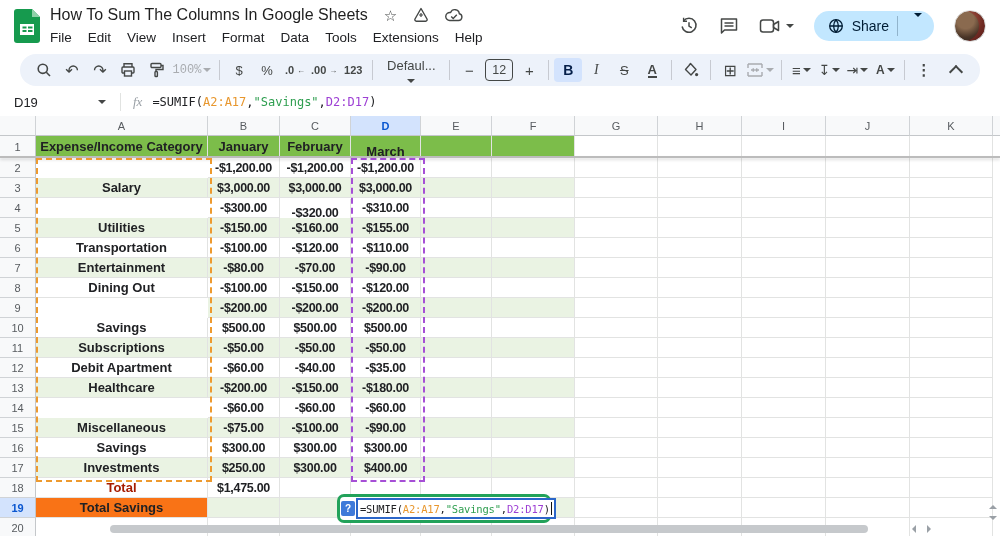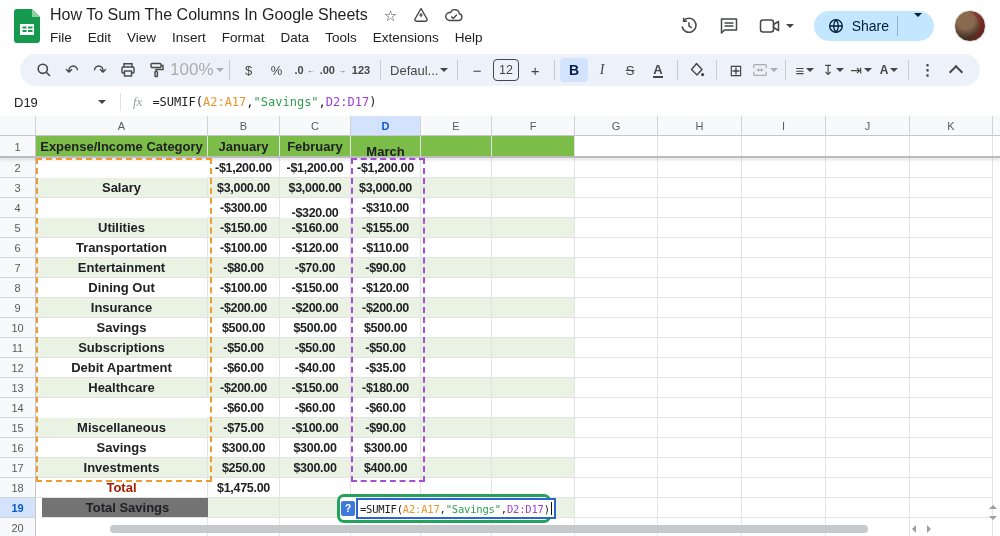--- a/index.html
+++ b/index.html
@@ -27,24 +27,24 @@
           border:1px solid #e0e0e0;box-shadow:inset -6px 0 0 rgba(160,30,30,.45);}
   .caret{width:0;height:0;border:4px solid transparent;border-top-color:#444746;margin-top:4px;}
   .caret.gray{border-top-color:#a9acb0;}
   
   .toolbar{position:absolute;left:20px;right:20px;top:54px;height:32px;background:#edf2fa;border-radius:16px;
            display:flex;align-items:center;padding:0 10px;color:#444746;}
   .t-item{min-width:24px;height:24px;display:flex;align-items:center;justify-content:center;
           border-radius:4px;font-size:13px;gap:2px;padding:0 2px;}
   .t-div{width:1px;height:20px;background:#c7cad1;margin:0 5px;flex:0 0 auto;}
   .t-gray{color:#a9acb0;}
-  .t-zoom{font-size:17px;min-width:40px;}
+  .t-zoom{font-size:12px;min-width:40px;font-family:Liberation Mono, monospace;}
   .t-num{font-size:11px;font-weight:700;}
   .t-sub{font-size:8px;margin-left:1px;}
-  .t-font{font-size:13px;min-width:58px;justify-content:space-between;padding:0 4px;}
+  .t-font{font-size:13px;min-width:58px;justify-content:space-between;padding:0 4px;flex-direction:column;}
   .t-sizebox{width:26px;height:20px;border:1px solid #444746;border-radius:4px;display:flex;
              align-items:center;justify-content:center;font-size:12.5px;}
   .t-bold{background:#d3e3fd;color:#041e49;font-weight:700;font-size:14px;}
   .t-italic{font-family:"Liberation Serif",serif;font-style:italic;font-size:14px;}
   .t-strike{text-decoration:line-through;font-size:13px;}
   .t-underA{font-weight:600;font-size:13px;line-height:1;border-bottom:2.5px solid #444746;}
   .t-borders{font-size:16px;}
   .t-more{font-size:15px;font-weight:700;letter-spacing:1px;}
   .t-spacer{flex:1;}
   .chev-up{width:8px;height:8px;border-left:2px solid #444746;border-top:2px solid #444746;
@@ -380,21 +380,20 @@
     <div class="cell num" style="left: 280px; top: 162px; width: 71px; height: 20px;">-$150.00</div>
     <div class="cell num" style="left: 351px; top: 162px; width: 70px; height: 20px;">-$120.00</div>
     <div class="cell" style="left: 421px; top: 162px; width: 71px; height: 20px;"></div>
     <div class="cell" style="left: 492px; top: 162px; width: 83px; height: 20px;"></div>
     <div class="cell" style="left: 575px; top: 162px; width: 83px; height: 20px;"></div>
     <div class="cell" style="left: 658px; top: 162px; width: 84px; height: 20px;"></div>
     <div class="cell" style="left: 742px; top: 162px; width: 84px; height: 20px;"></div>
     <div class="cell" style="left: 826px; top: 162px; width: 84px; height: 20px;"></div>
     <div class="cell" style="left: 910px; top: 162px; width: 83px; height: 20px;"></div>
     <div class="rowhdr" style="top: 182px; height: 20px;">9</div>
-    <div class="cell" style="left: 36px; top: 182px; width: 172px; height: 20px; background: rgb(234, 243, 227);">Insurance</div>
     <div class="cell num" style="left: 208px; top: 182px; width: 72px; height: 20px; background: rgb(234, 243, 227);">-$200.00</div>
     <div class="cell num" style="left: 280px; top: 182px; width: 71px; height: 20px; background: rgb(234, 243, 227);">-$200.00</div>
     <div class="cell num" style="left: 351px; top: 182px; width: 70px; height: 20px; background: rgb(234, 243, 227);">-$200.00</div>
     <div class="cell" style="left: 421px; top: 182px; width: 71px; height: 20px; background: rgb(234, 243, 227);"></div>
     <div class="cell" style="left: 492px; top: 182px; width: 83px; height: 20px; background: rgb(234, 243, 227);"></div>
     <div class="cell" style="left: 575px; top: 182px; width: 83px; height: 20px;"></div>
     <div class="cell" style="left: 658px; top: 182px; width: 84px; height: 20px;"></div>
     <div class="cell" style="left: 742px; top: 182px; width: 84px; height: 20px;"></div>
     <div class="cell" style="left: 826px; top: 182px; width: 84px; height: 20px;"></div>
     <div class="cell" style="left: 910px; top: 182px; width: 83px; height: 20px;"></div>
@@ -499,21 +498,21 @@
     <div class="cell" style="left: 280px; top: 362px; width: 71px; height: 20px;"></div>
     <div class="cell" style="left: 351px; top: 362px; width: 70px; height: 20px;"></div>
     <div class="cell" style="left: 421px; top: 362px; width: 71px; height: 20px;"></div>
     <div class="cell" style="left: 492px; top: 362px; width: 83px; height: 20px;"></div>
     <div class="cell" style="left: 575px; top: 362px; width: 83px; height: 20px;"></div>
     <div class="cell" style="left: 658px; top: 362px; width: 84px; height: 20px;"></div>
     <div class="cell" style="left: 742px; top: 362px; width: 84px; height: 20px;"></div>
     <div class="cell" style="left: 826px; top: 362px; width: 84px; height: 20px;"></div>
     <div class="cell" style="left: 910px; top: 362px; width: 83px; height: 20px;"></div>
     <div class="rowhdr sel" style="top: 382px; height: 20px;">19</div>
-    <div class="cell" style="left: 42px; top: 382px; width: 172px; height: 20px; background: #737373;">Total Savings</div>
+    <div class="cell" style="left: 36px; top: 382px; width: 172px; height: 20px; background: #f97316;">Total Savings</div>
     <div class="cell" style="left: 208px; top: 382px; width: 72px; height: 20px; background: rgb(234, 243, 227);"></div>
     <div class="cell" style="left: 280px; top: 382px; width: 71px; height: 20px; background: rgb(234, 243, 227);"></div>
     <div class="cell" style="left: 351px; top: 382px; width: 70px; height: 20px; background: rgb(234, 243, 227);"></div>
     <div class="cell" style="left: 421px; top: 382px; width: 71px; height: 20px; background: rgb(234, 243, 227);"></div>
     <div class="cell" style="left: 492px; top: 382px; width: 83px; height: 20px; background: rgb(234, 243, 227);"></div>
     <div class="cell" style="left: 575px; top: 382px; width: 83px; height: 20px;"></div>
     <div class="cell" style="left: 658px; top: 382px; width: 84px; height: 20px;"></div>
     <div class="cell" style="left: 742px; top: 382px; width: 84px; height: 20px;"></div>
     <div class="cell" style="left: 826px; top: 382px; width: 84px; height: 20px;"></div>
     <div class="cell" style="left: 910px; top: 382px; width: 83px; height: 20px;"></div>

